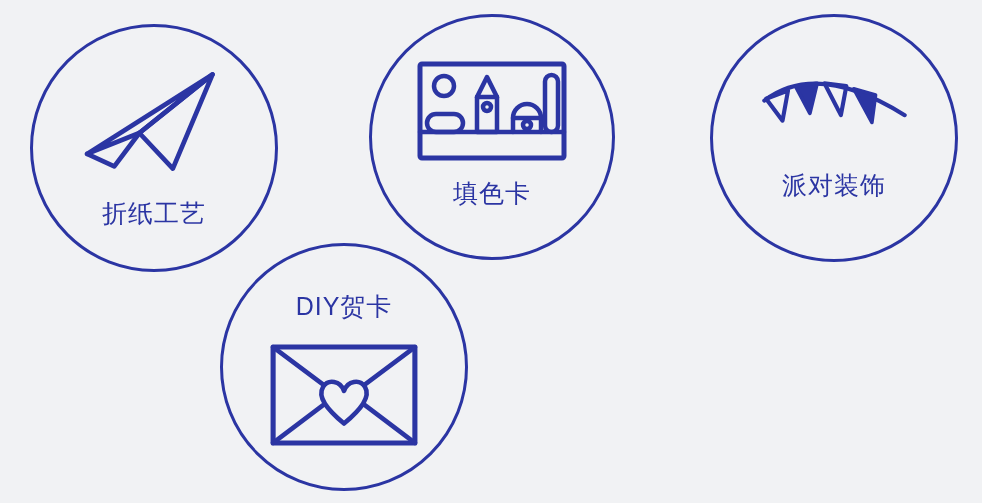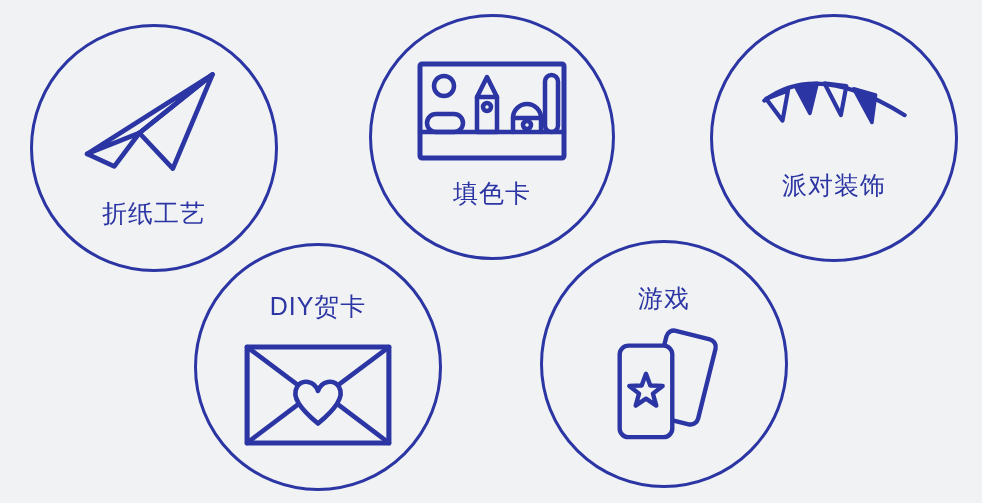--- a/index.html
+++ b/index.html
@@ -22,21 +22,21 @@
     background: transparent;
     display: flex;
     flex-direction: column;
     align-items: center;
     justify-content: center;
     cursor: pointer;
   }
   #bubble-origami  { left: 30px;  top: 24px;  width: 248px; height: 248px; gap: 16px; }
   #bubble-coloring { left: 369px; top: 14px;  width: 246px; height: 246px; gap: 14px; }
   #bubble-party    { left: 710px; top: 14px;  width: 248px; height: 248px; gap: 4px; }
-  #bubble-diycard  { left: 194px; top: 243px; width: 248px; height: 248px; gap: 18px; }
+  #bubble-diycard  { left: 220px; top: 243px; width: 248px; height: 248px; gap: 18px; }
   #bubble-games    { left: 540px; top: 240px; width: 248px; height: 248px; gap: 8px; }
 
   .label {
     color: #2b35a3;
     font-size: 25px;
     font-weight: 500;
     letter-spacing: 1px;
     text-align: center;
     line-height: 1.5;
     white-space: nowrap;
@@ -112,24 +112,14 @@
     <div class="label">DIY贺卡</div>
     <svg width="148" height="102" viewBox="0 0 145 100">
       <rect class="stroke stroke-heavy" x="3" y="3" width="139" height="94"></rect>
       <path class="stroke" d="M3,3 L72.5,55 L142,3"></path>
       <path class="stroke" d="M3,97 L52,60"></path>
       <path class="stroke" d="M142,97 L93,60"></path>
       <path class="fill-bg" d="M72.5,78 C56,64 46,52 52,42 C57,34 69,36 72.5,46 C76,36 88,34 93,42 C99,52 89,64 72.5,78 Z"></path>
     </svg>
   </div>
 
-  <div class="bubble" id="bubble-games">
-    <div class="label">游戏</div>
-    <svg width="112" height="122" viewBox="0 0 115 125">
-      <g transform="rotate(14 76 62)">
-        <rect class="fill-bg" x="48" y="8" width="52" height="90" rx="8"></rect>
-      </g>
-      <rect class="fill-bg" x="12" y="20" width="54" height="94" rx="9"></rect>
-      <polygon class="stroke" points="39,49 43.4,60.9 56.1,61.4 46.1,69.3 49.6,81.6 39,74.5 28.4,81.6 31.9,69.3 21.9,61.4 34.6,60.9"></polygon>
-    </svg>
-  </div>
 
 </div>
 
 </body></html>

